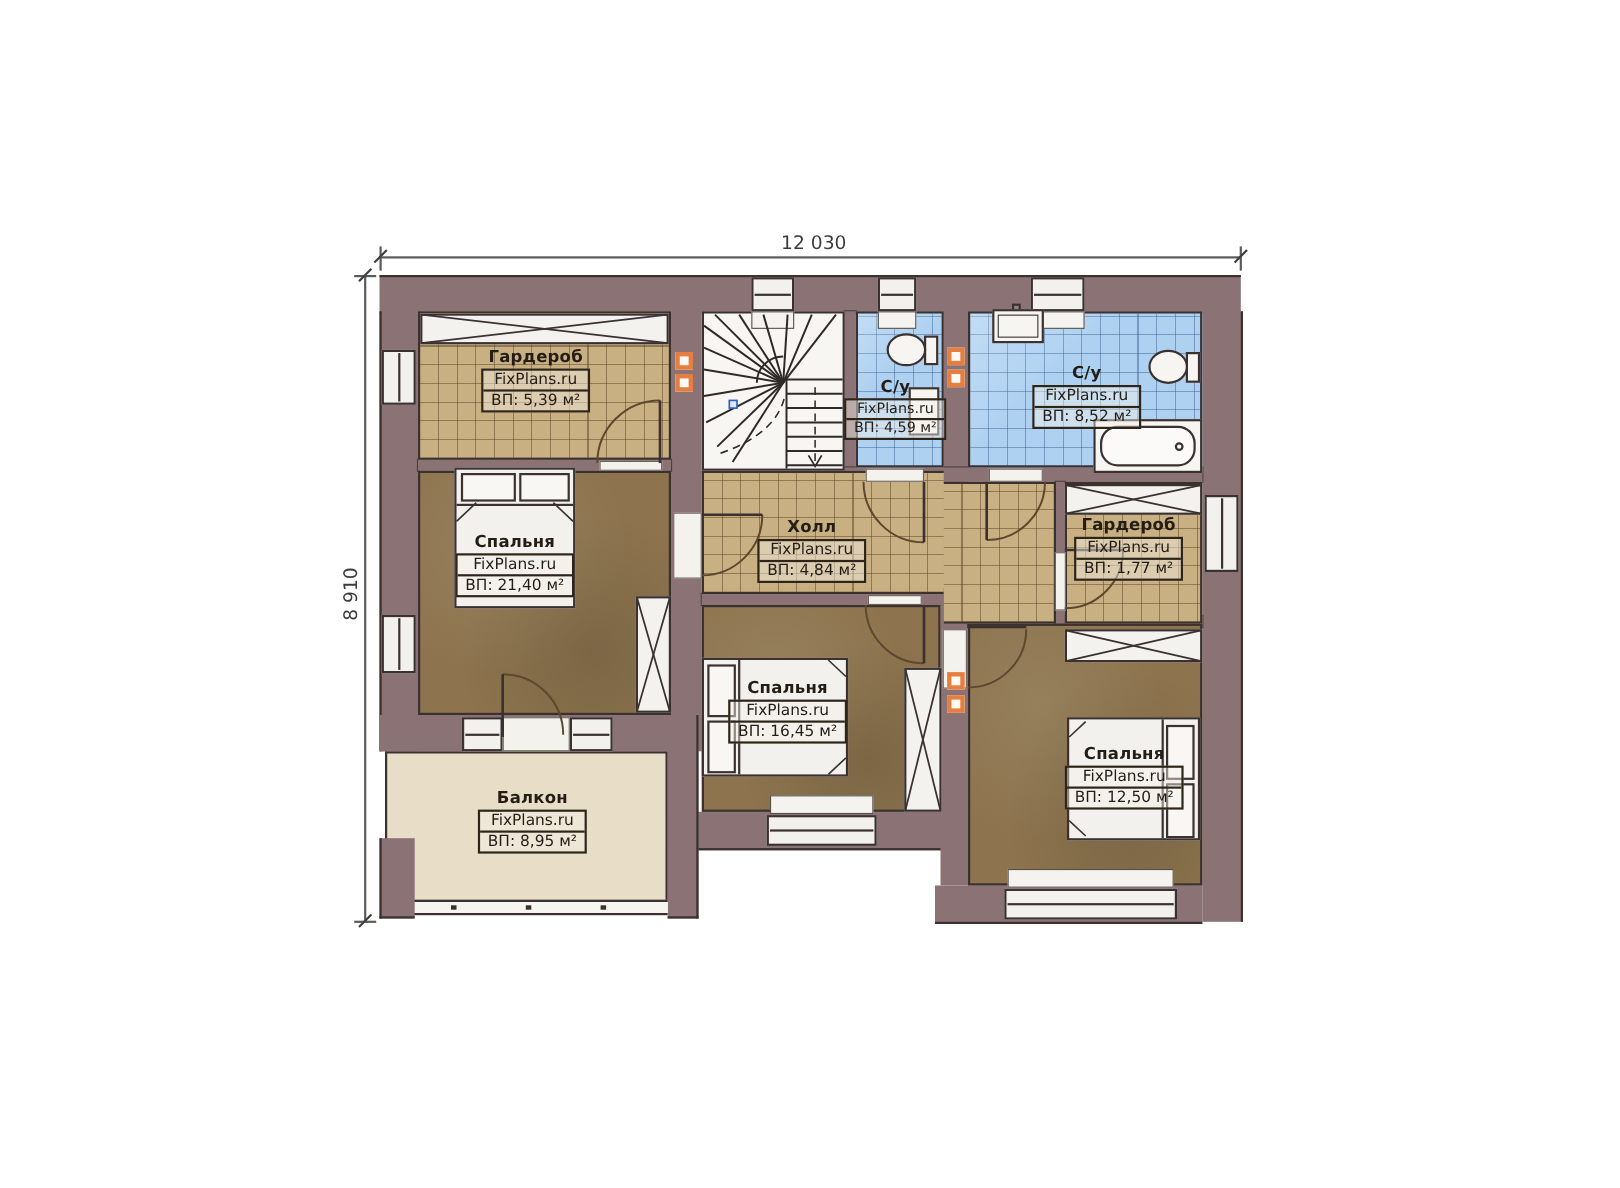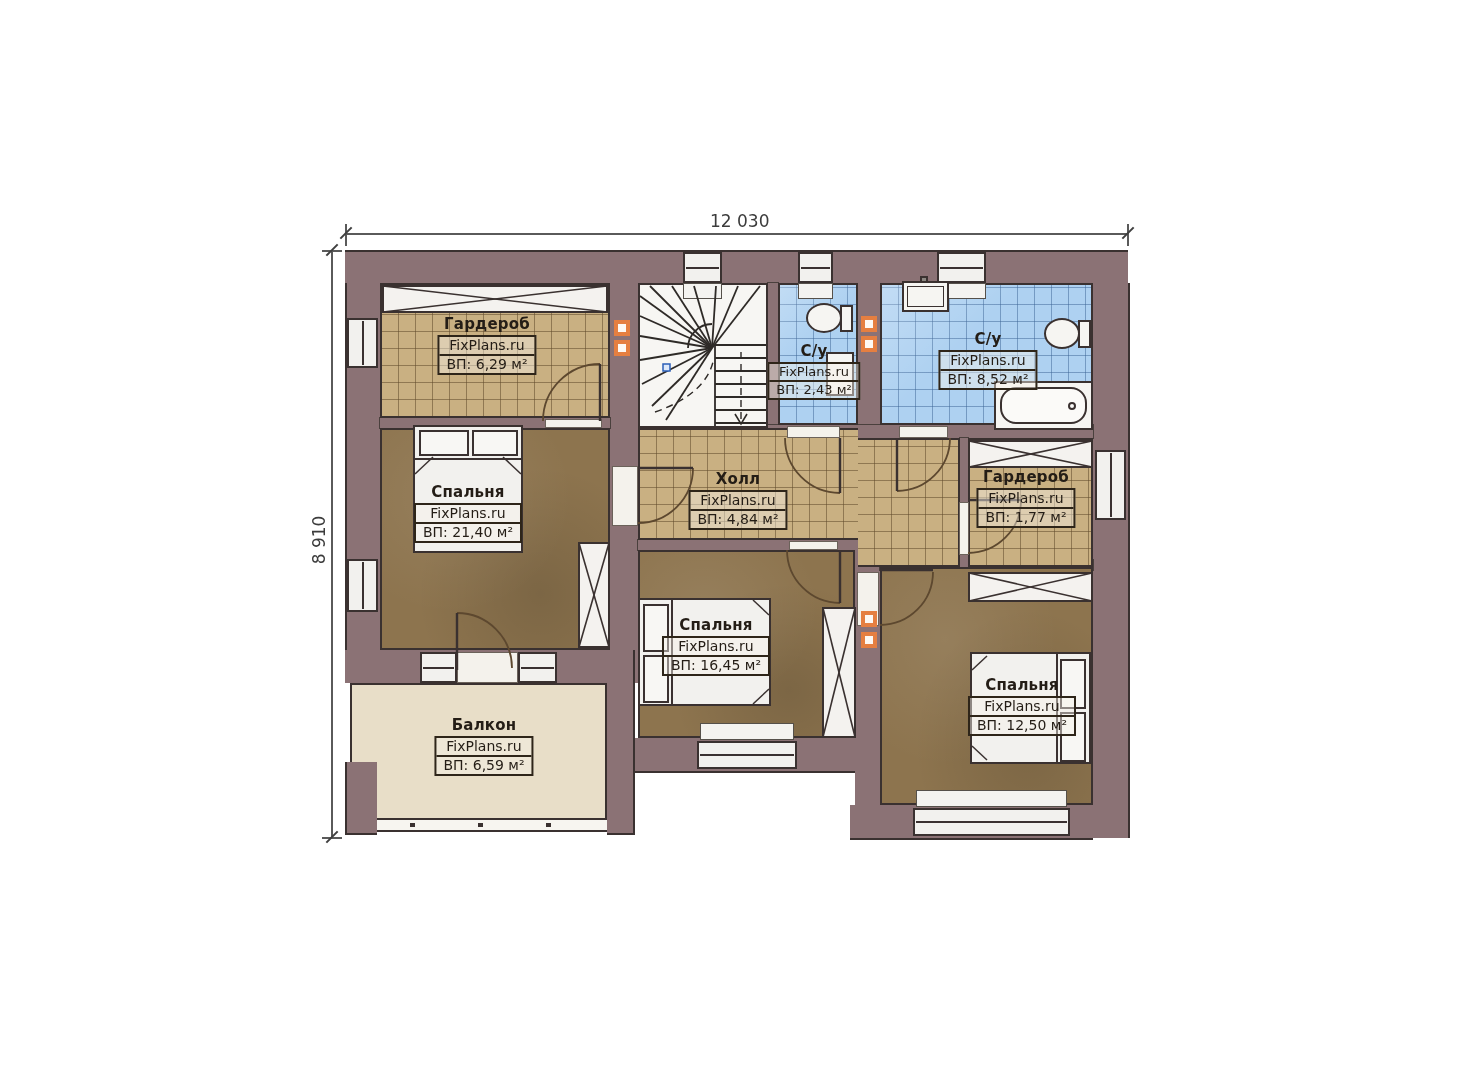--- a/index.html
+++ b/index.html
@@ -248,28 +248,28 @@
       <line x1="840" y1="550" x2="840" y2="603"></line>
       <line x1="880" y1="570" x2="933" y2="570"></line>
       <line x1="968" y1="500" x2="1021" y2="500"></line>
     </g>
   </svg>
 
   <div class="room-label" style="left:487px;top:315px;">
     <div class="room-name">Гардероб</div>
     <div class="room-box">
       <div class="wm">FixPlans.ru</div>
-      <div class="area">ВП: 6,29 м²</div>
+      <div class="area">ВП: 5,39 м²</div>
     </div>
   </div>
   <div class="room-label" style="left:814px;top:342px;">
     <div class="room-name">С/у</div>
     <div class="room-box">
       <div class="wm" style="font-size:13px;">FixPlans.ru</div>
-      <div class="area" style="font-size:13px;">ВП: 2,43 м²</div>
+      <div class="area" style="font-size:13px;">ВП: 4,59 м²</div>
     </div>
   </div>
   <div class="room-label" style="left:988px;top:330px;">
     <div class="room-name">С/у</div>
     <div class="room-box">
       <div class="wm">FixPlans.ru</div>
       <div class="area">ВП: 8,52 м²</div>
     </div>
   </div>
   <div class="room-label" style="left:468px;top:483px;">
@@ -304,21 +304,21 @@
     <div class="room-name">Спальня</div>
     <div class="room-box">
       <div class="wm">FixPlans.ru</div>
       <div class="area">ВП: 12,50 м²</div>
     </div>
   </div>
   <div class="room-label" style="left:484px;top:716px;">
     <div class="room-name">Балкон</div>
     <div class="room-box">
       <div class="wm">FixPlans.ru</div>
-      <div class="area">ВП: 6,59 м²</div>
+      <div class="area">ВП: 8,95 м²</div>
     </div>
   </div>
 
   <div class="dim-line" style="left:345px;top:233px;width:783px;height:1.5px;"></div>
   <div class="dim-line" style="left:345px;top:224px;width:1.5px;height:22px;"></div>
   <div class="dim-line" style="left:1127px;top:224px;width:1.5px;height:22px;"></div>
   <div class="dim-tick" style="left:338px;top:232px;"></div>
   <div class="dim-tick" style="left:1120px;top:232px;"></div>
   <div class="dim-label" style="left:710px;top:211px;text-align:center;">12 030</div>
 

